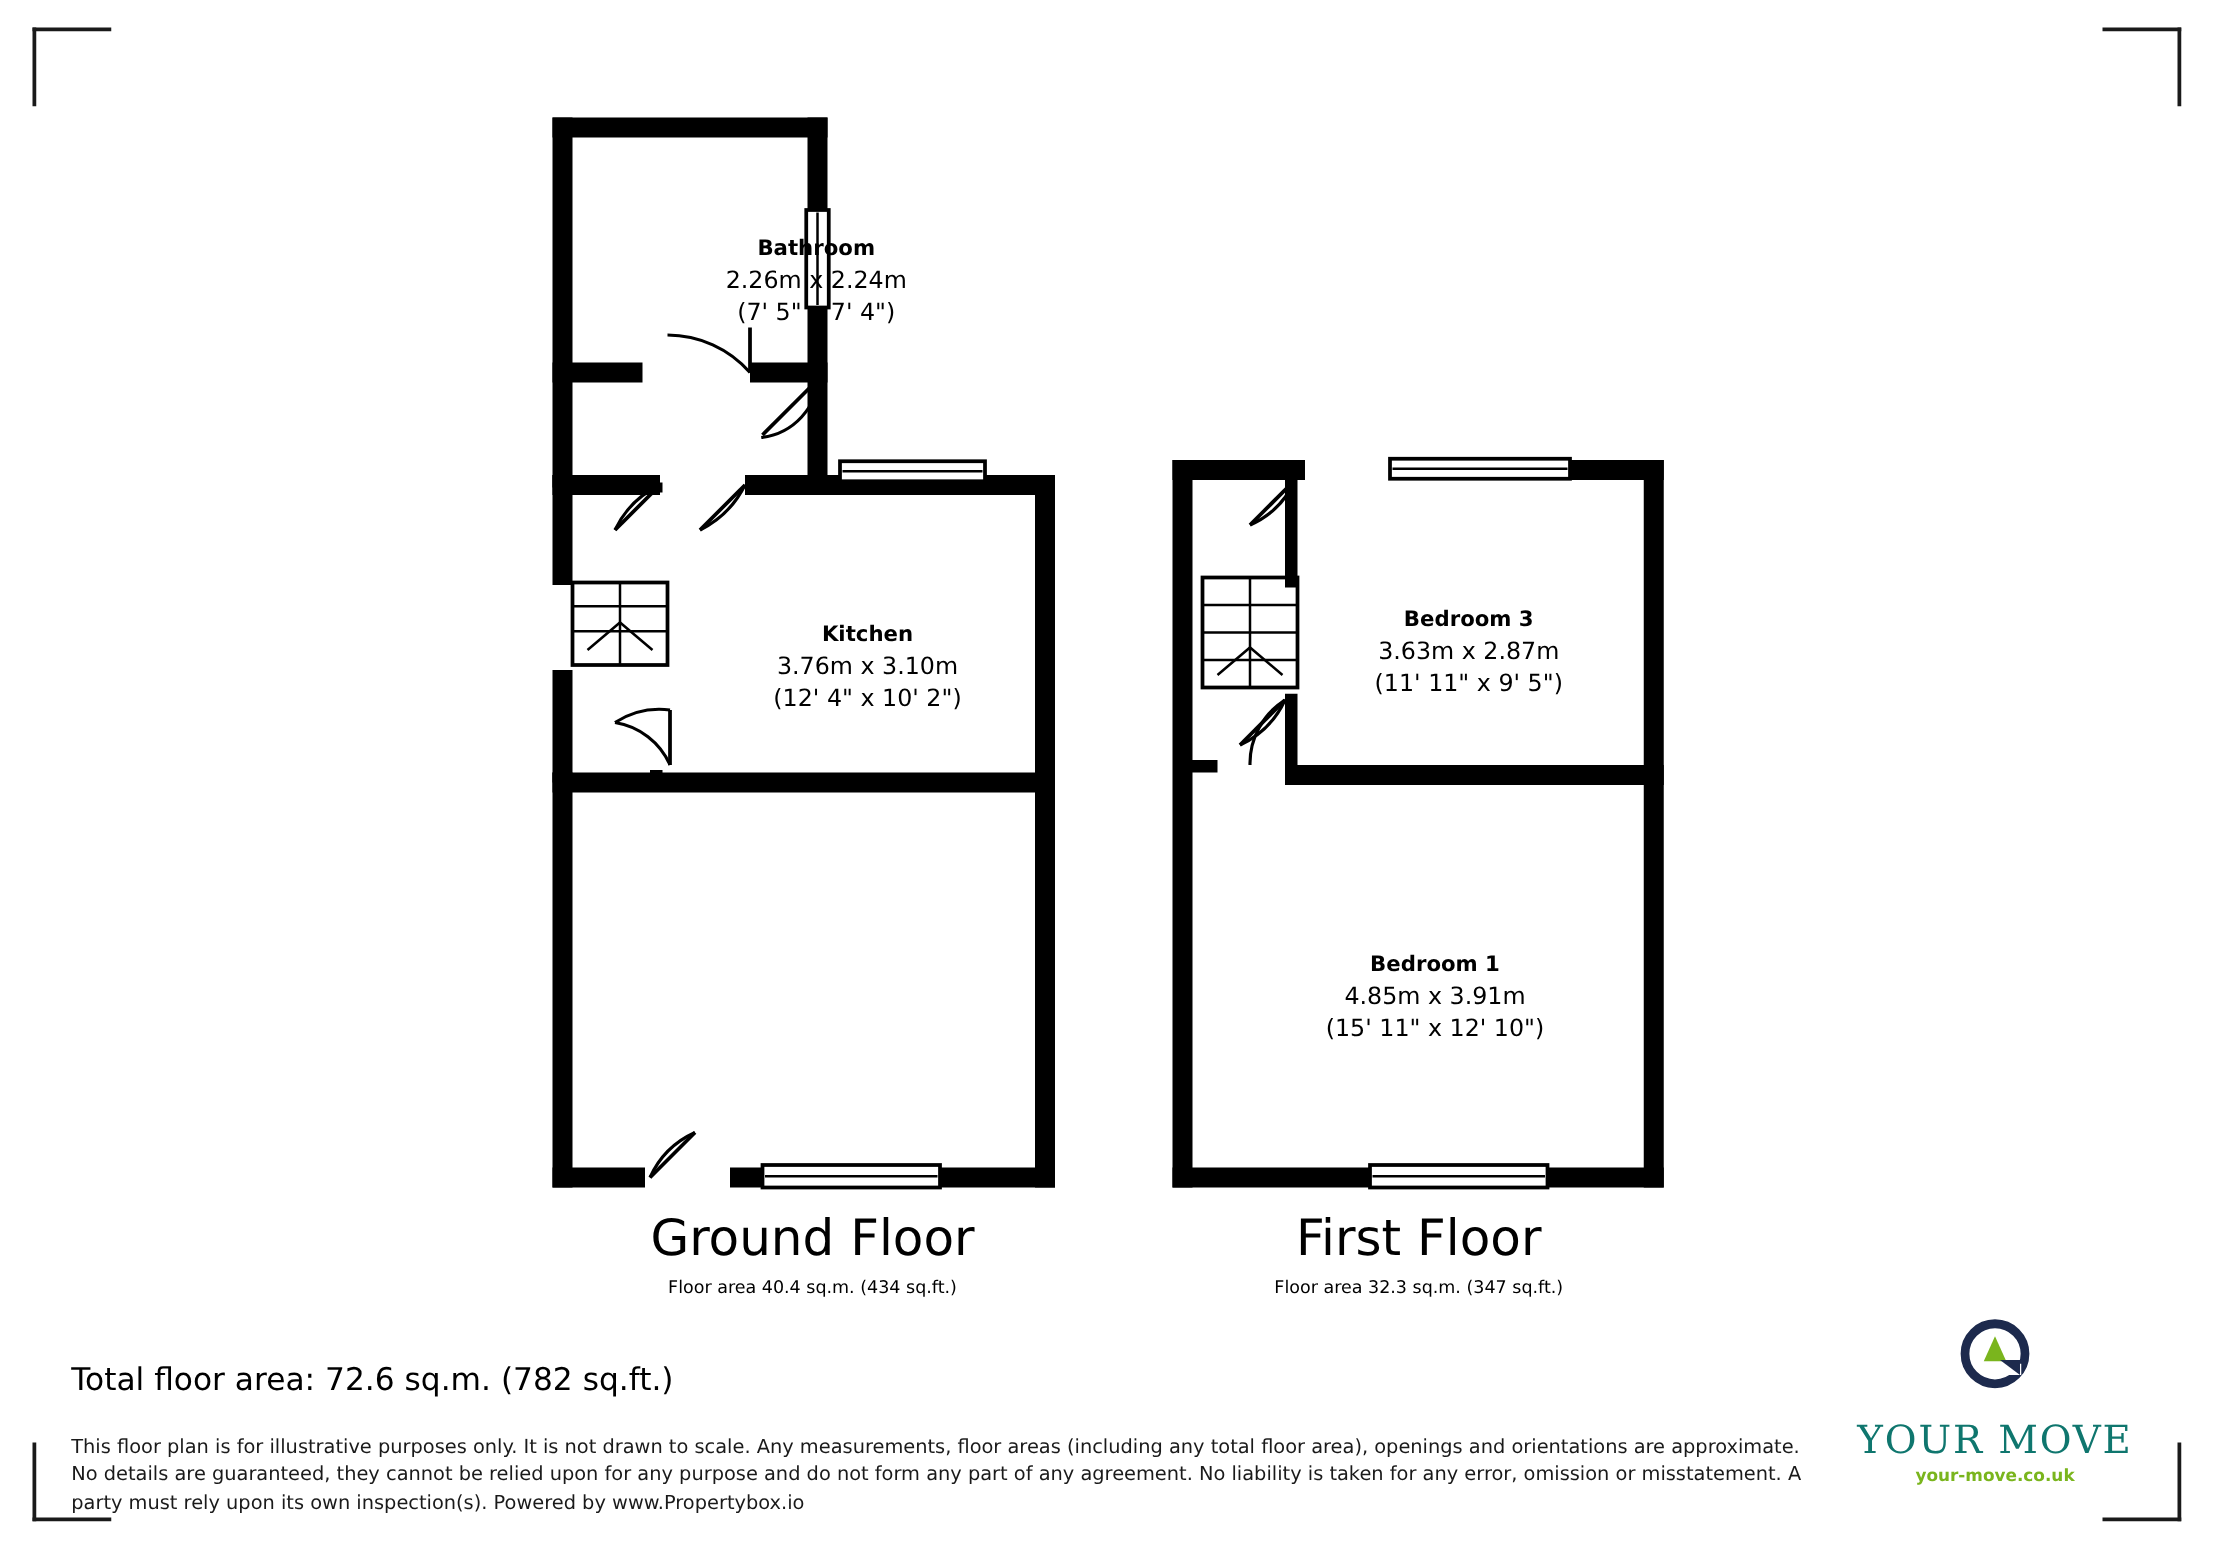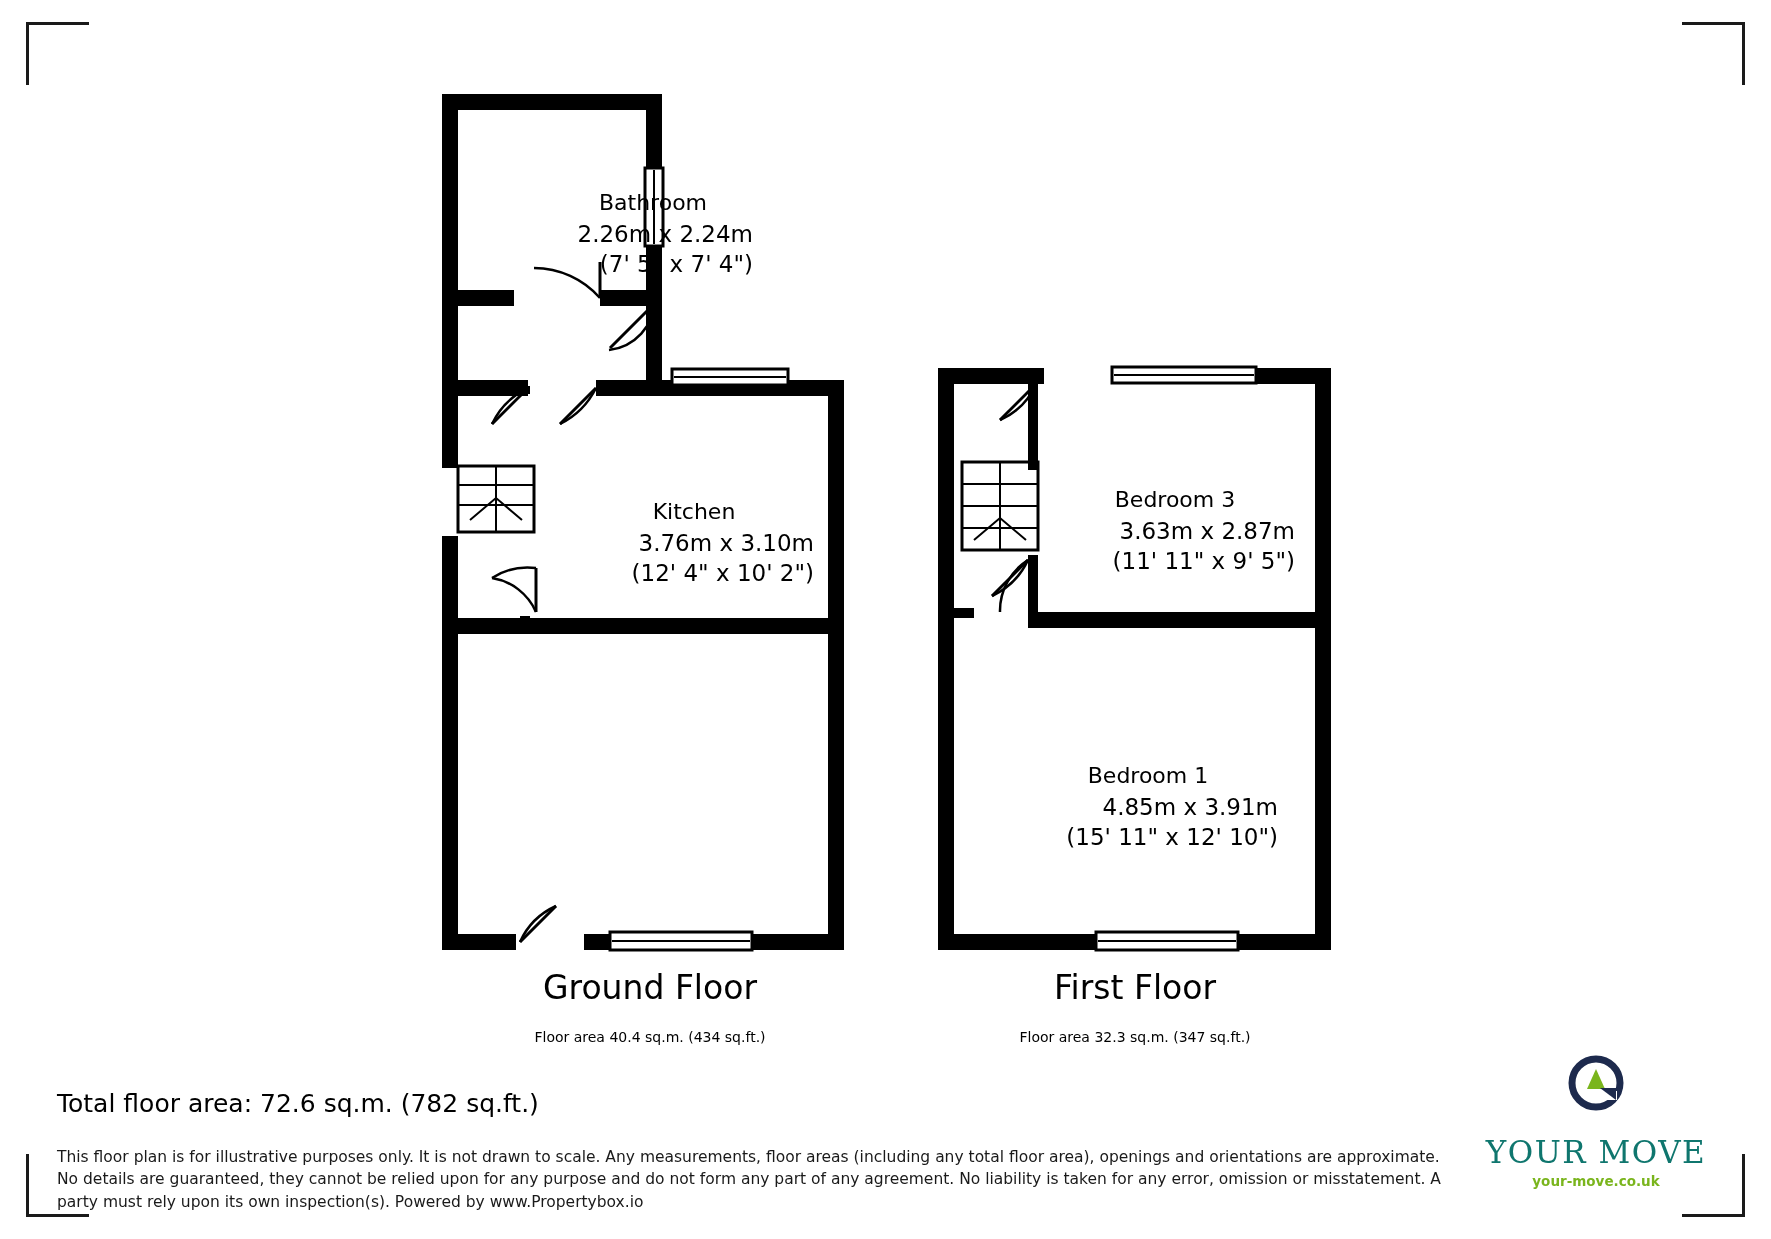--- a/index.html
+++ b/index.html
@@ -38,39 +38,39 @@
   }
 
   
   .room-label {
     position: absolute;
     text-align: center;
     line-height: 1.32;
     white-space: nowrap;
   }
   .room-label .rname {
-    font-size: 22px;
+    font-size: 17px;
     display: block;
     margin-bottom: 2px;
+    font-weight: bold;
   }
   .room-label .rdim {
-    font-size: 23px;
-    display: block;
-    text-align: right;
+    font-size: 19px;
+    display: block;
   }
 
   .floor-title {
     position: absolute;
     text-align: center;
     white-space: nowrap;
   }
   .floor-title .ftitle {
     display: block;
-    font-size: 33px;
-    margin-bottom: 22px;
+    font-size: 40px;
+    margin-bottom: 8px;
   }
   .floor-title .farea {
     display: block;
     font-size: 14px;
   }
 
   
   #total-area {
     position: absolute;
     left: 57px;

